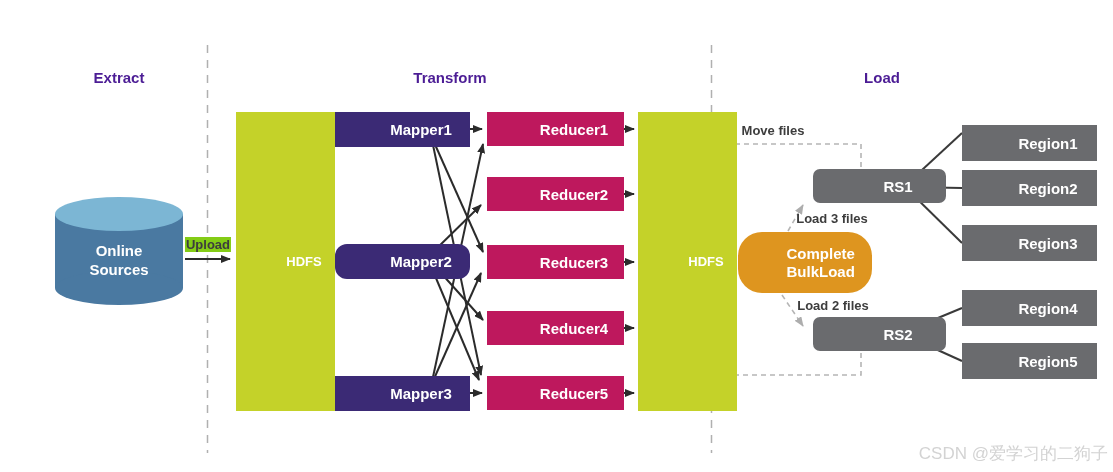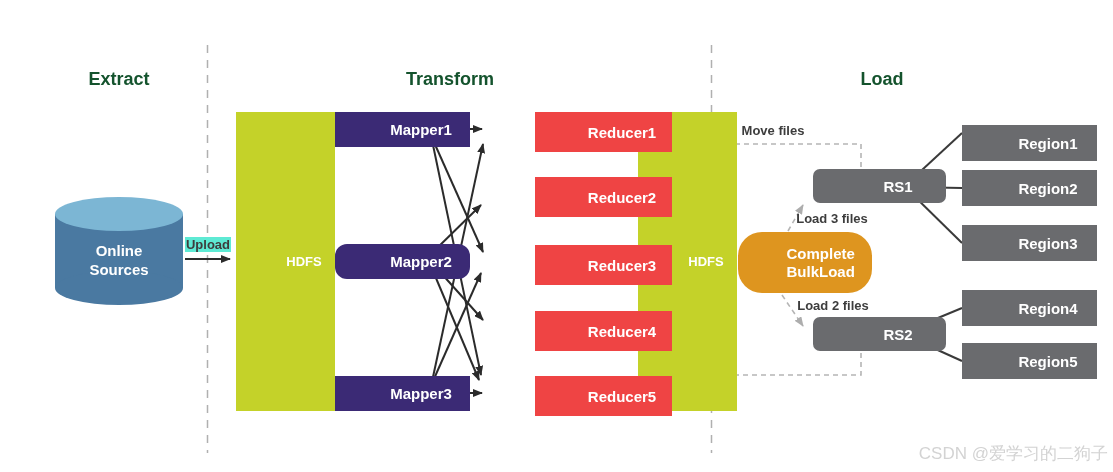--- a/index.html
+++ b/index.html
@@ -2,34 +2,34 @@
 <html><head>
 <meta charset="utf-8">
 <style>
   html,body { margin:0; padding:0; background:#ffffff; }
   .canvas {
     position:relative; width:1113px; height:472px; overflow:hidden;
     background:#ffffff; font-family:"Liberation Sans", sans-serif;
   }
   svg.layer { position:absolute; left:0; top:0; z-index:1; }
   .hdr {
-    position:absolute; z-index:3; font-size:18px; font-weight:bold; color:#14532d;
+    position:absolute; z-index:3; font-size:15px; font-weight:bold; color:#4c1d95;
     transform:translateX(-50%); white-space:nowrap;
   }
   .slabel {
     position:absolute; z-index:3; font-size:13px; font-weight:bold; color:#3d3d3d;
     transform:translateX(-50%); white-space:nowrap;
   }
-  .slabel.bg { background:#5eead4; padding:0 1px; }
+  .slabel.bg { background:#84cc16; padding:0 1px; }
   .box {
     position:absolute; z-index:2; display:flex; align-items:center; justify-content:center;
     color:#ffffff; font-weight:bold; font-size:15px; text-align:center;padding-left:37px;
   }
   .mapper  { background:#3b2a75; width:98px;  height:35px; }
-  .reducer { background:#ef4444; width:100px; height:40px;margin-left:48px; }
+  .reducer { background:#be185d; width:100px; height:34px; }
   .hdfsbar { background:#c4d229; width:62px;  height:299px; font-size:13px; }
   .server  { background:#6a6b6e; width:96px;  height:34px;border-radius:7px; }
   .region  { background:#6a6b6e; width:98px;  height:36px; }
   .bulk    { background:#de951f; width:97px;  height:61px;border-radius:24px; }
   .bulk span { display:block; width:74px; text-align:left; line-height:1.15; }
   
   .cyl { position:absolute; left:55px; top:197px; width:128px; height:108px; z-index:2; }
   .cyl-top    { position:absolute; top:0;    left:0; width:128px; height:34px; border-radius:50%; background:#7cb6d4; z-index:2; }
   .cyl-body   { position:absolute; top:17px; left:0; width:128px; height:74px; background:#4a79a1; z-index:1; }
   .cyl-bottom { position:absolute; top:74px; left:0; width:128px; height:34px; border-radius:50%; background:#4a79a1; z-index:1; }

